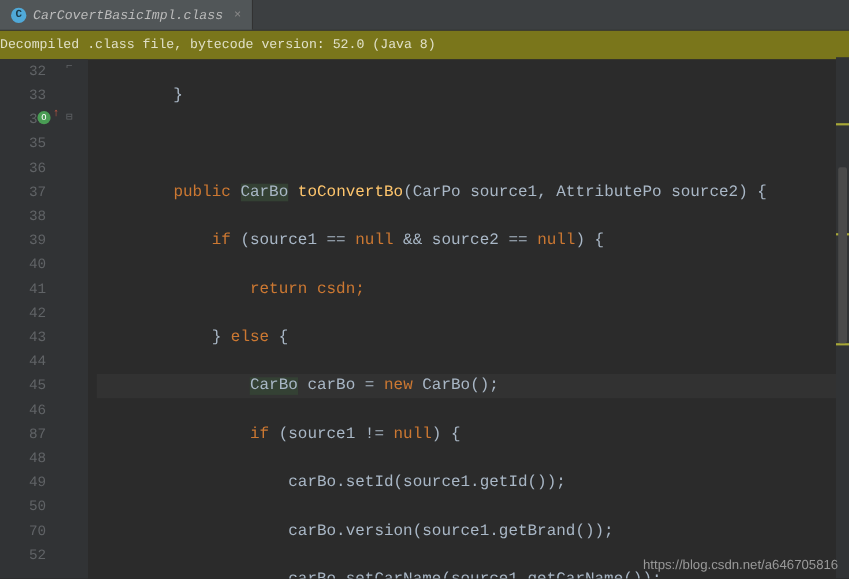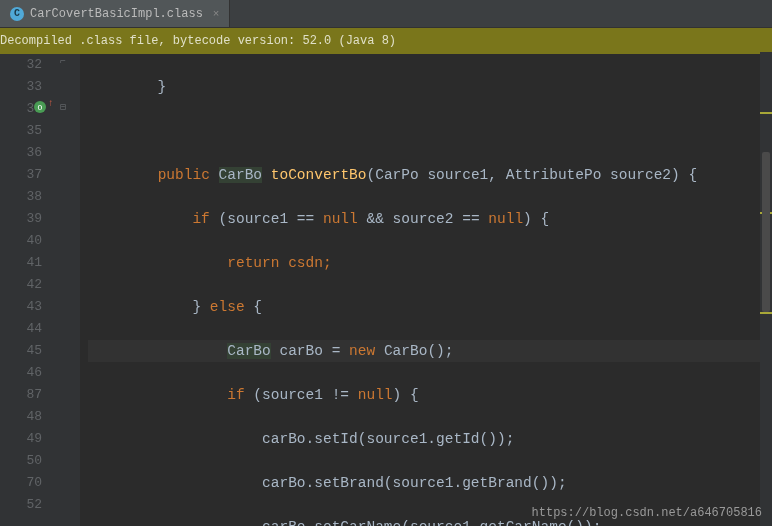--- a/index.html
+++ b/index.html
@@ -34,21 +34,21 @@
     height: 14px;
     background: #50a9d8;
     border-radius: 50%;
     display: flex;
     align-items: center;
     justify-content: center;
     font-size: 10px;
     color: #1b3a4a;
     font-weight: bold;
   }
-  .tab-label { color: #bbbbbb; font-size: 12px; }
+  .tab-label { color: #bbbbbb; font-size: 12px; font-style: italic; }
   .tab-close { color: #888; font-size: 11px; margin-left: 4px; }
   .info-bar {
     background: #7a761b;
     color: #e0e0c8;
     padding: 6px 0;
     font-size: 12px;
     display: flex;
     align-items: center;
   }
   .editor {
@@ -110,21 +110,21 @@
     color: #606366;
     font-size: 10px;
     left: 10px;
   }
   .watermark {
     position: absolute;
     bottom: 6px;
     right: 10px;
     color: #999;
     font-size: 12px;
-    font-family: Liberation Mono, monospace;
+    font-family: Liberation Sans, sans-serif;
   }
   .scrollbar {
     position: absolute;
     right: 0;
     top: 52px;
     width: 12px;
     height: calc(100% - 52px);
     background: #313335;
   }
   .scroll-thumb {
@@ -189,21 +189,21 @@
   <div class="code">
 <div class="code-line">        }</div>
 <div class="code-line"></div>
 <div class="code-line">        <span class="kw">public</span> <span class="typ-hl">CarBo</span> <span class="mtd">toConvertBo</span><span class="pun">(CarPo source1, AttributePo source2) {</span></div>
 <div class="code-line">            <span class="kw">if</span><span> (source1 == </span><span class="kw">null</span><span> &amp;&amp; source2 == </span><span class="kw">null</span><span>) {</span></div>
 <div class="code-line">                <span class="kw">return</span><span class="kw"> csdn;</span></div>
 <div class="code-line">            <span>} </span><span class="kw">else</span><span> {</span></div>
 <div class="code-line hl-line">                <span class="typ-hl">CarBo</span><span> carBo = </span><span class="kw">new</span><span> CarBo();</span></div>
 <div class="code-line">                <span class="kw">if</span><span> (source1 != </span><span class="kw">null</span><span>) {</span></div>
 <div class="code-line">                    <span>carBo.setId(source1.getId());</span></div>
-<div class="code-line">                    <span>carBo.setBrand(source1.getBrand());</span></div>
+<div class="code-line">                    <span>carBo.version(source1.getBrand());</span></div>
 <div class="code-line">                    <span>carBo.setCarName(source1.getCarName());</span></div>
 
 
 
 
 
 
 
 
 

